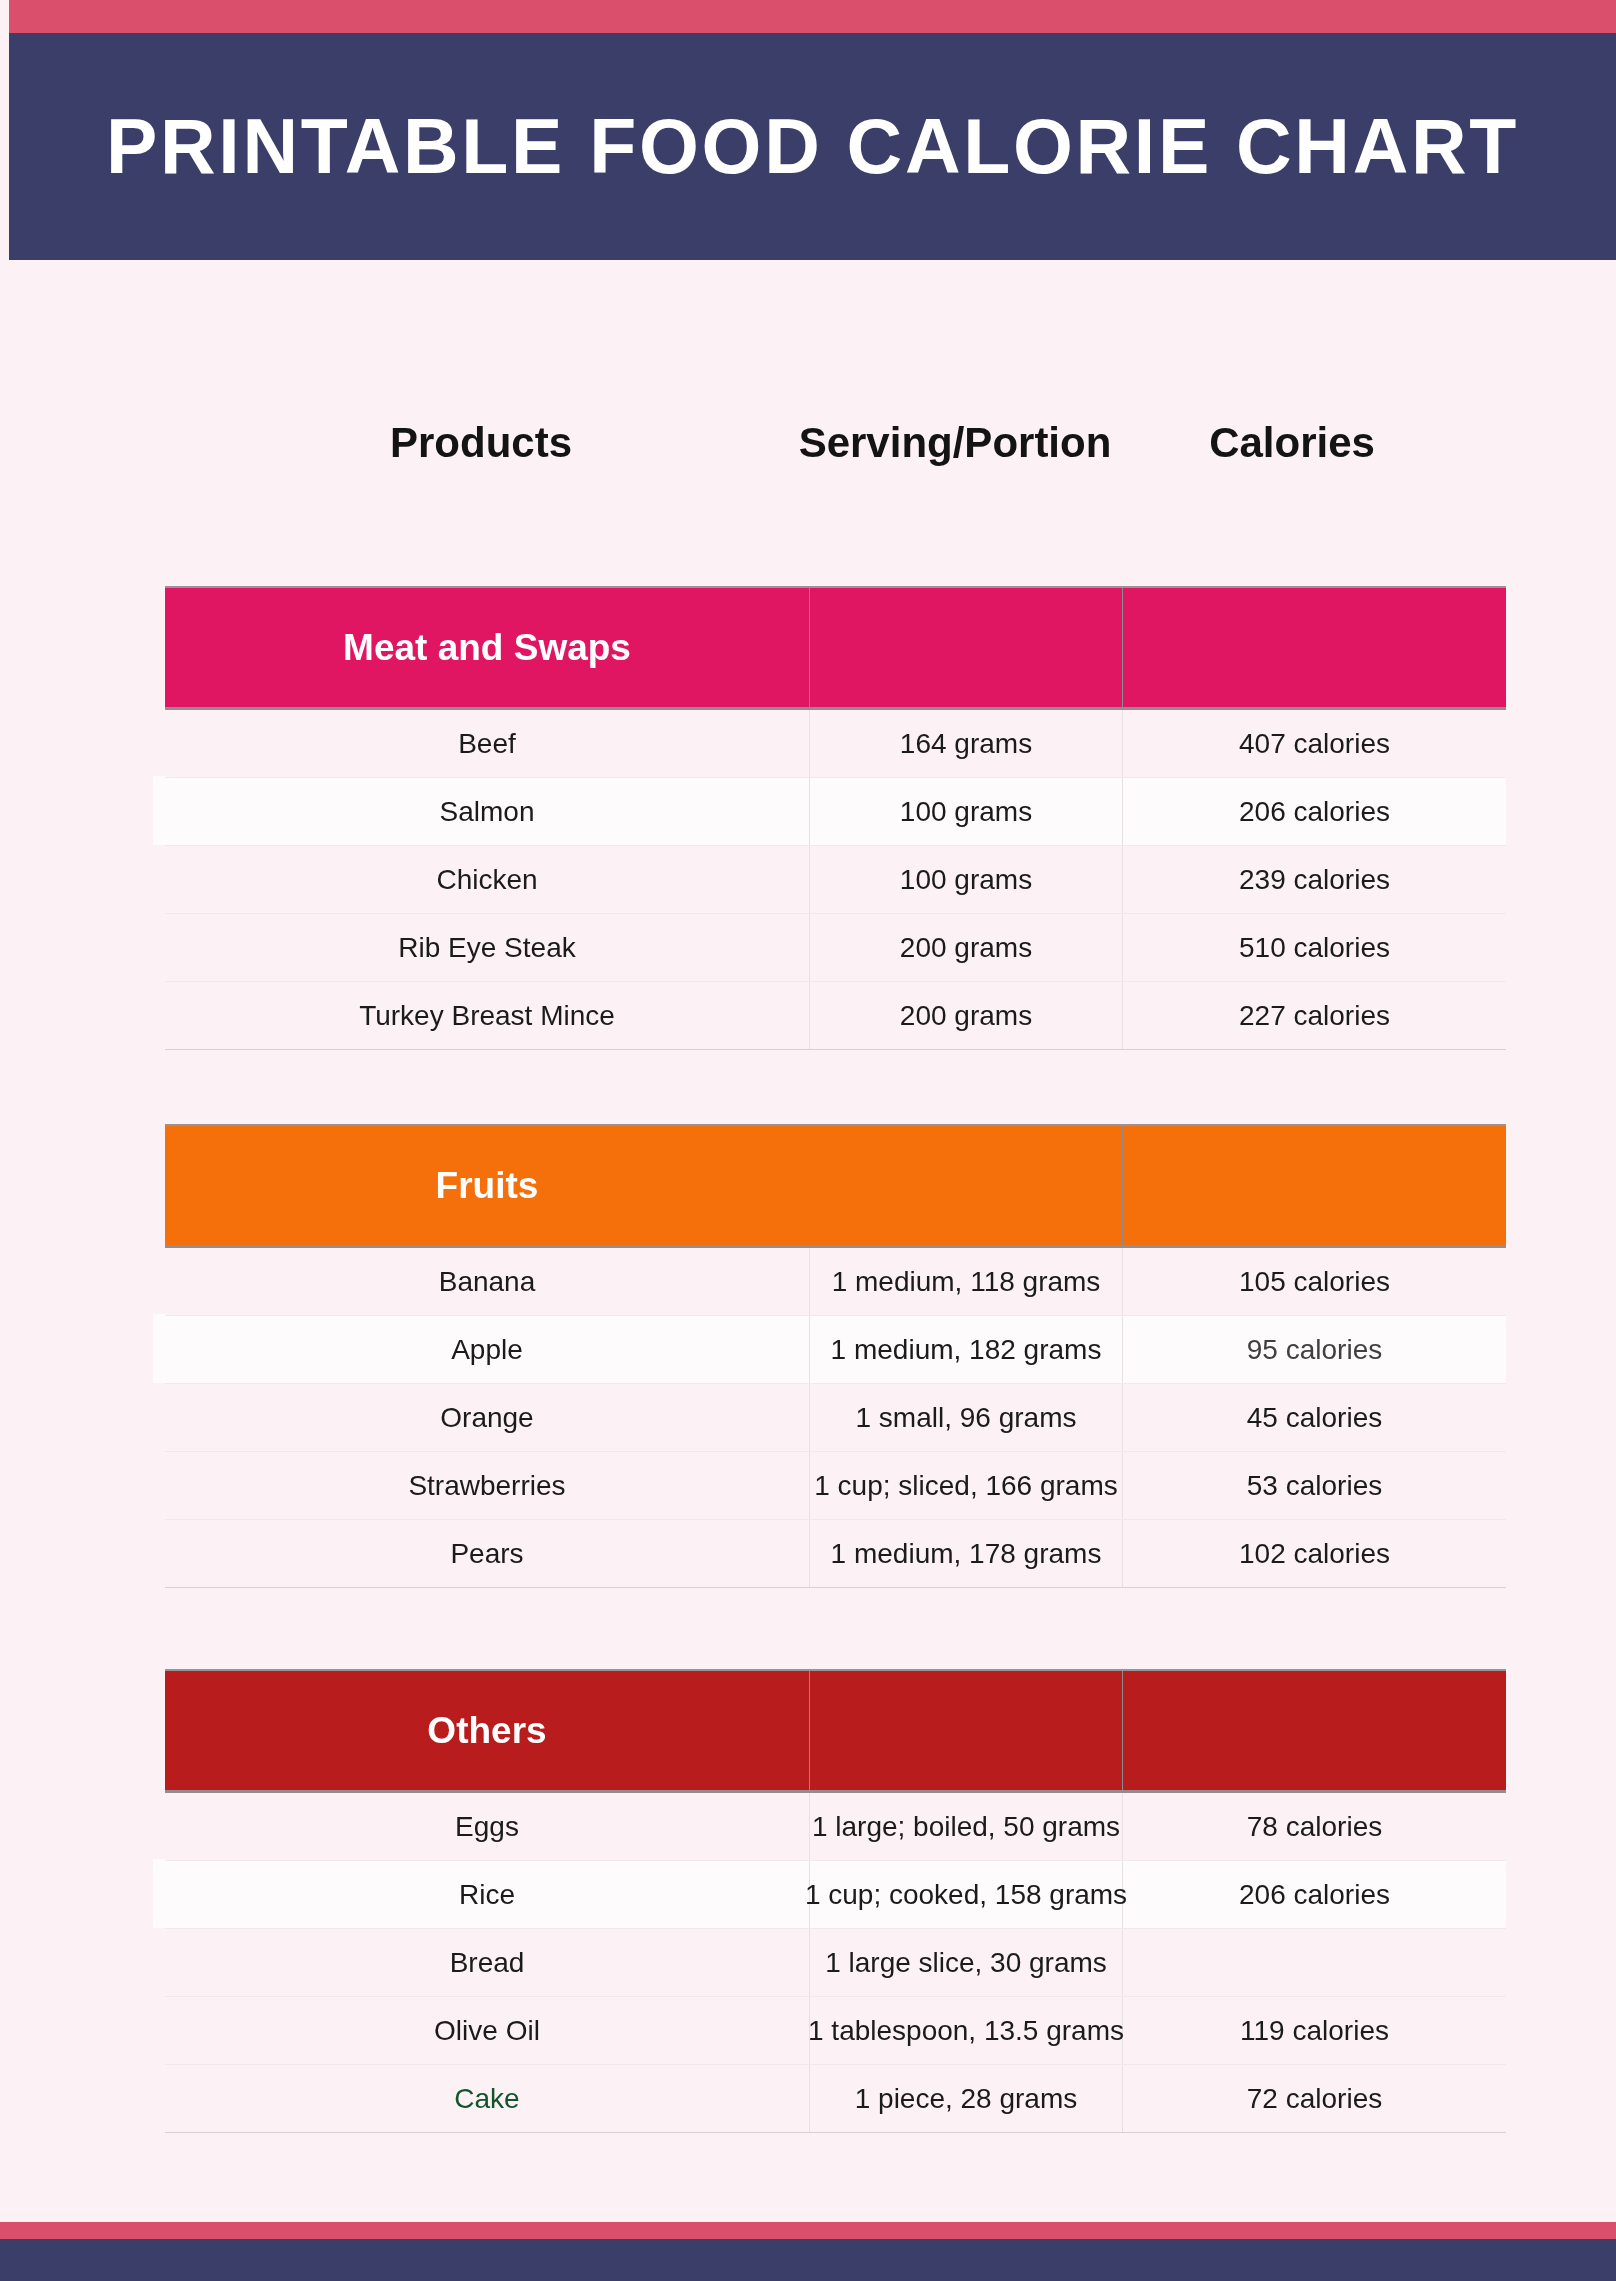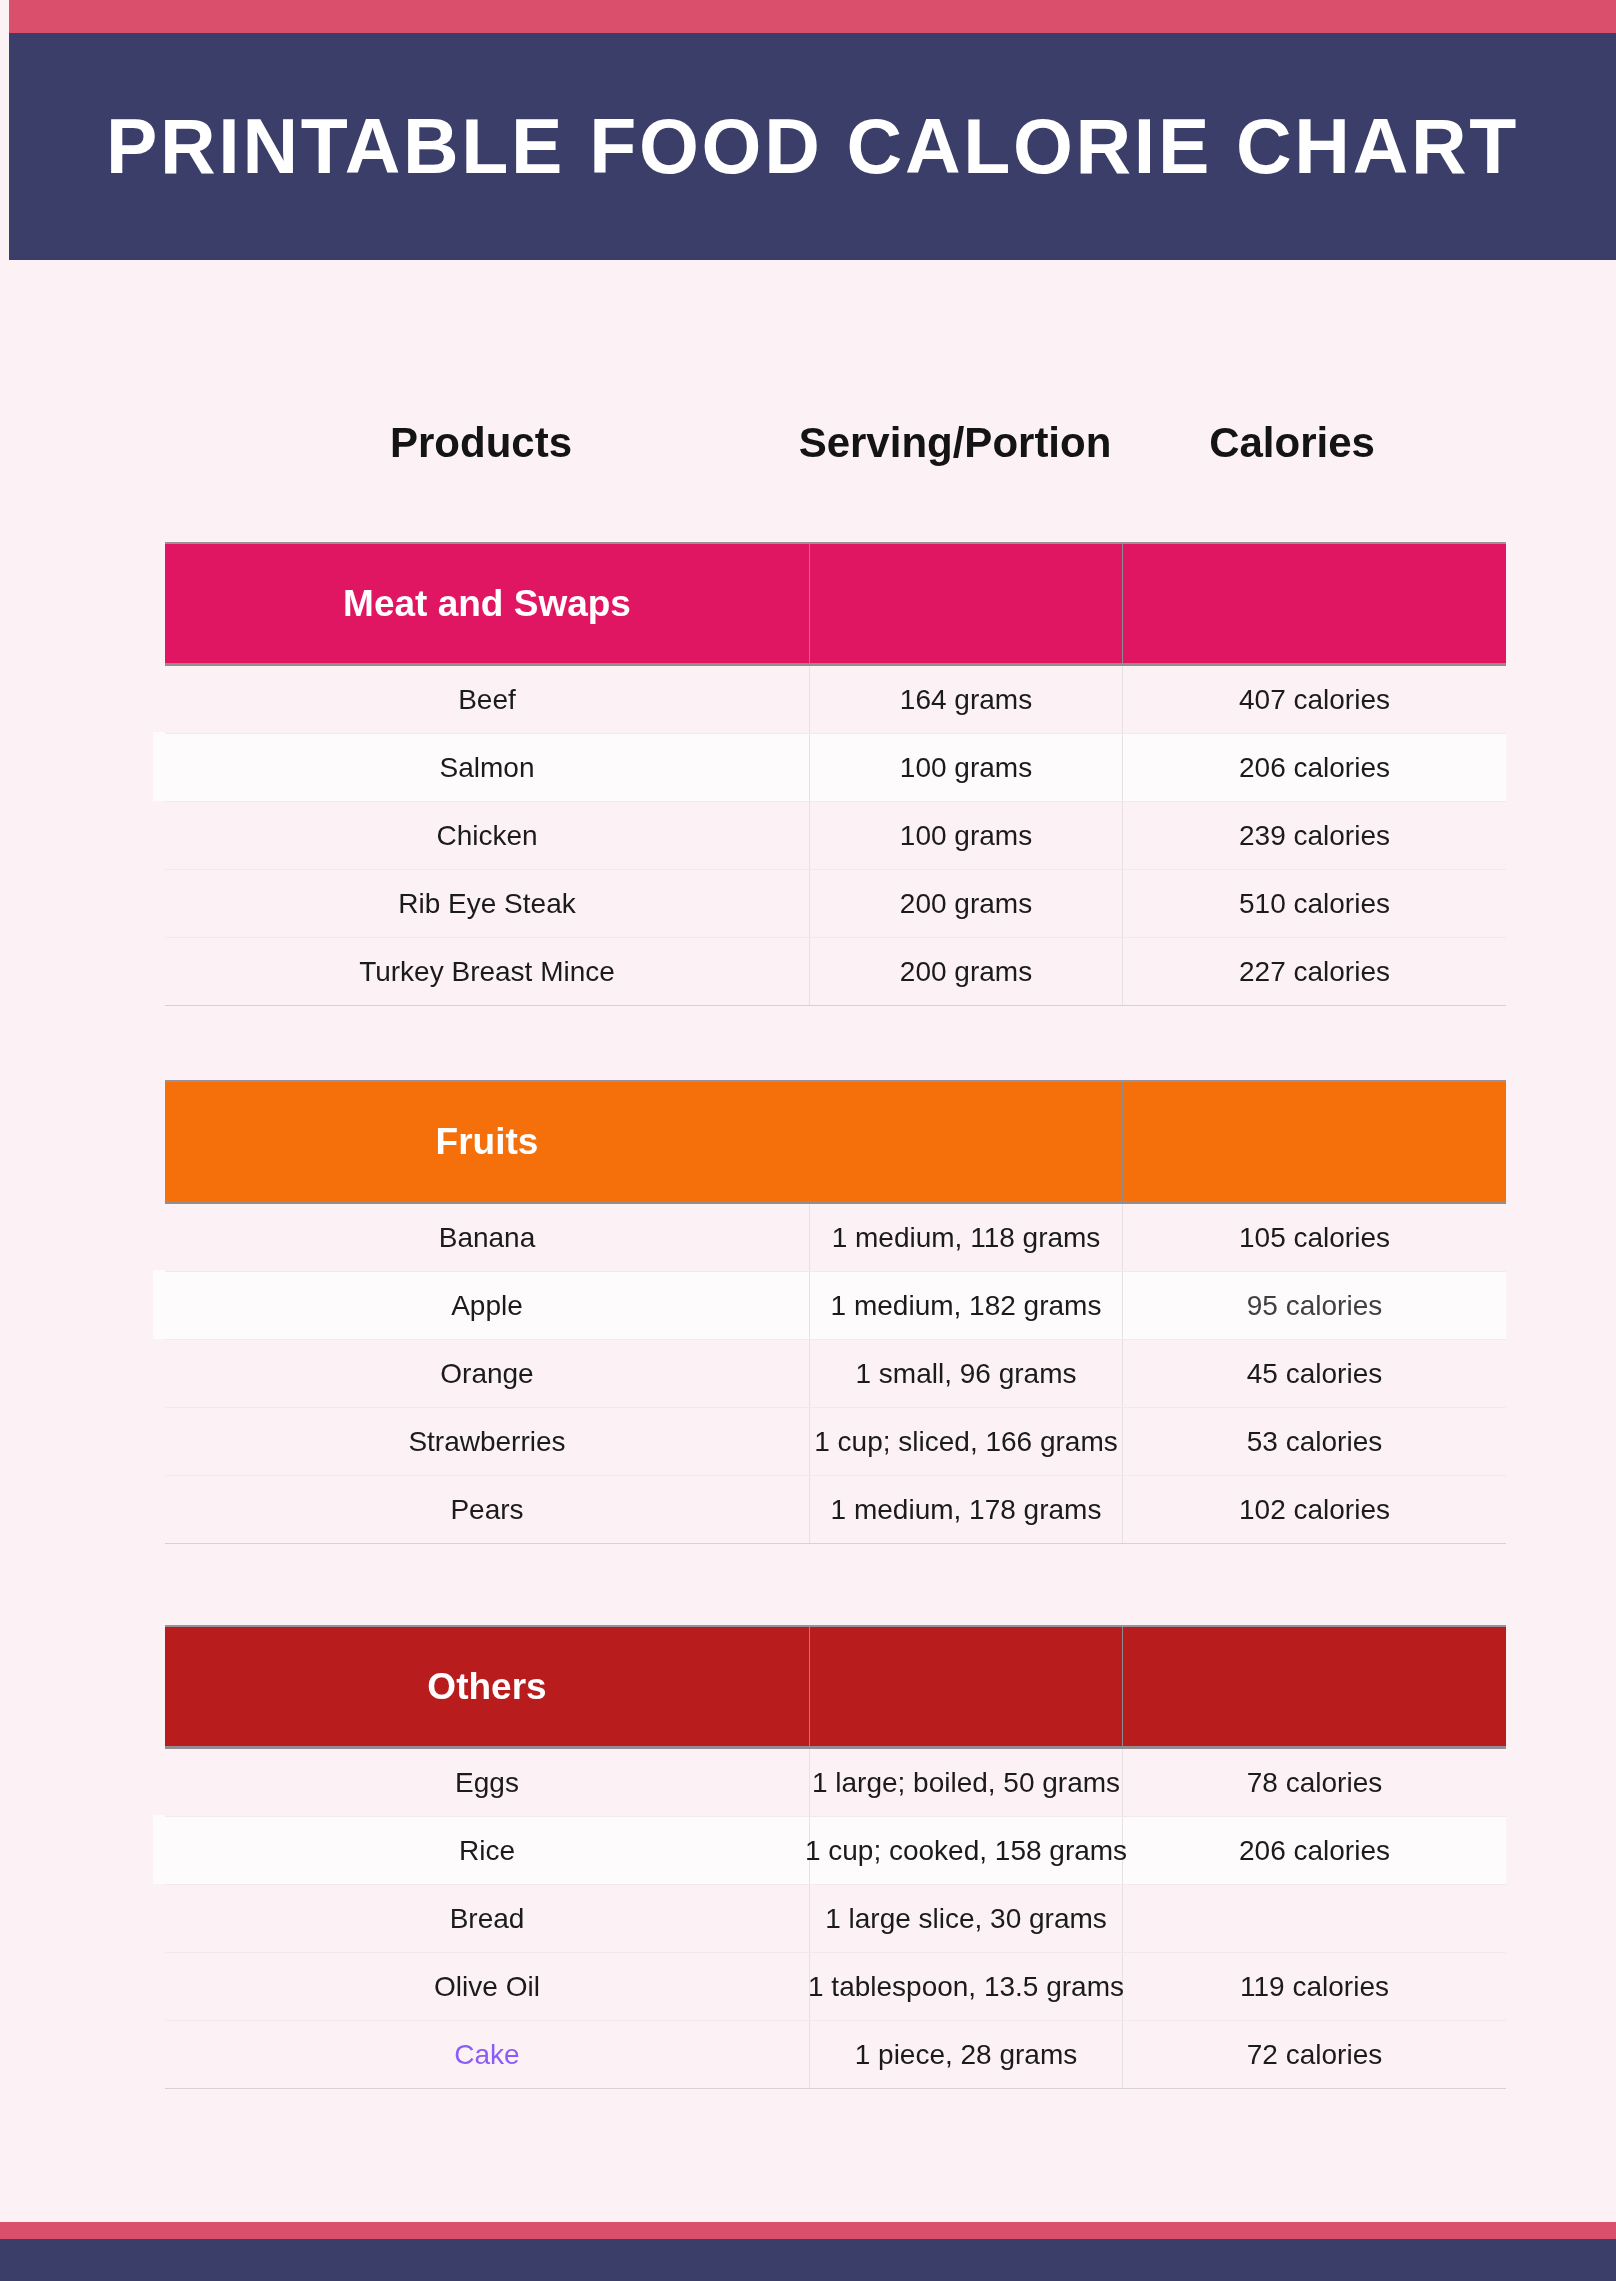--- a/index.html
+++ b/index.html
@@ -18,21 +18,21 @@
     font-size:42px;font-weight:bold;color:#141414;white-space:nowrap;}
   .ch-0{left:481px;}
   .ch-1{left:955px;}
   .ch-2{left:1292px;}
   
   .table{position:absolute;left:165px;width:1341px;}
   .table-0{top:542px;}
   .table-1{top:1080px;}
   .table-2{top:1625px;}
   .thead{height:119px;display:flex;
-    border-top:2.7px solid #9B9298;border-bottom:3.6px solid #938D92;}
+    border-top:2.7px solid #9B9298;border-bottom:3.6px solid #938D92;margin-top:44px;}
   .hcell{height:100%;display:flex;align-items:center;justify-content:center;}
   .hcell.h0{width:644px;border-right:1.8px solid #8F8A90;}
   .hcell.h1{width:312px;border-right:1.8px solid #8F8A90;}
   .hcell.h2{flex:1;}
   .section-label{color:#ffffff;font-weight:bold;font-size:37px;}
   .rows{border-bottom:1.8px solid #D8D0D4;}
   .row{height:67px;display:flex;position:relative;background:#FCF2F6;
     border-bottom:1.8px solid #F1E9ED;}
   .row:last-child{border-bottom:none;}
   .row.alt{background:#FEFBFD;}
@@ -158,21 +158,21 @@
         <div class="row">
           <div class="cell c0" style="color: rgb(27, 27, 27);">Bread</div>
           <div class="cell c1" style="color: rgb(27, 27, 27);">1 large slice, 30 grams</div>
         </div>
         <div class="row">
           <div class="cell c0" style="color: rgb(27, 27, 27);">Olive Oil</div>
           <div class="cell c1" style="color: rgb(27, 27, 27);">1 tablespoon, 13.5 grams</div>
           <div class="cell c2" style="color: rgb(27, 27, 27);">119 calories</div>
         </div>
         <div class="row">
-          <div class="cell c0" style="color: #8b5cf6;">Cake</div>
+          <div class="cell c0" style="color: #14532d;">Cake</div>
           <div class="cell c1" style="color: rgb(27, 27, 27);">1 piece, 28 grams</div>
           <div class="cell c2" style="color: rgb(27, 27, 27);">72 calories</div>
         </div>
       </div>
   </div>
 </div>
 
 <div class="footer-red" style="background: rgb(217, 79, 108);"></div>
 <div class="footer-navy" style="background: rgb(58, 62, 105);"></div>
 

